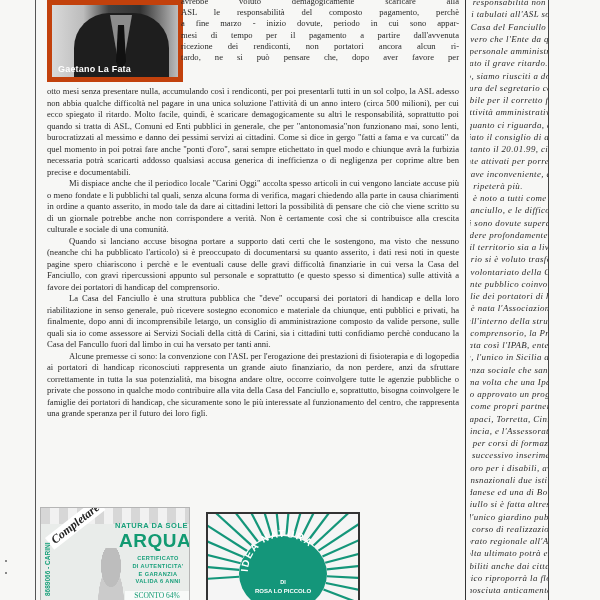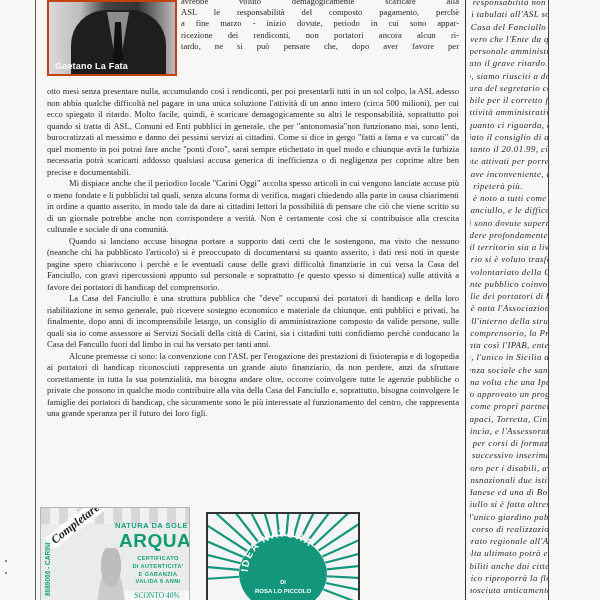--- a/index.html
+++ b/index.html
@@ -5,21 +5,21 @@
   html, body { margin:0; padding:0; }
   body { width:600px; height:600px; overflow:hidden; background:#f4f4f2; position:relative; font-family:"Liberation Serif", serif; color:#222; }
   .page { position:absolute; left:0; top:0; width:600px; height:600px; background:#f7f7f5; }
   .left-rule { position:absolute; left:35px; top:0; width:1px; height:600px; background:#555; }
   .col-divider { position:absolute; left:465px; top:0; width:1px; height:600px; background:#333; }
   .right-rule { position:absolute; left:548px; top:0; width:1px; height:600px; background:#444; }
   .margin-dots { position:absolute; left:5px; top:560px; width:4px; height:30px; }
   .margin-dots span { display:block; width:2px; height:2px; background:#888; margin-bottom:10px; }
 
   
-  .photo { position:absolute; left:47px; top:0; width:126px; height:72px; background:#2b2b2b; border:2px solid #c2410c; overflow:hidden; }
+  .photo { position:absolute; left:47px; top:0; width:126px; height:72px; background:#2b2b2b; border:5px solid #c2410c; overflow:hidden; }
   .photo .bg { position:absolute; inset:0; background:linear-gradient(90deg,#d9d9d9 0%, #bcbcbc 25%, #444 45%, #333 70%, #bdbdbd 100%); }
   .photo .suit { position:absolute; left:22px; top:8px; width:95px; height:70px; background:#1e1e1e; border-radius:35px 35px 0 0; }
   .photo .shirt { position:absolute; left:58px; top:10px; width:22px; height:50px; background:#8c8c8c; clip-path:polygon(0 0,100% 0,60% 100%,40% 100%); }
   .photo .tie { position:absolute; left:64px; top:20px; width:10px; height:46px; background:#111; clip-path:polygon(20% 0,80% 0,100% 80%,50% 100%,0 80%); }
   .photo .caption { position:absolute; left:6px; bottom:3px; color:#fff; font-family:"Liberation Sans", sans-serif; font-weight:bold; font-size:9px; letter-spacing:0.2px; }
 
   
   .text { font-size:8.6px; line-height:11.5px; text-align:justify; color:#2a2a2a; }
   .text p { margin:0; text-indent:22px; }
   .intro-wrap { position:absolute; left:181px; top:0; width:278px; }
@@ -63,20 +63,21 @@
     <div class="suit"></div>
     <div class="shirt"></div>
     <div class="tie"></div>
     <div class="caption">Gaetano La Fata</div>
   </div>
 
   <div class="intro-wrap text" style="top:-4px; line-height:11.2px;">
     <div style="text-align:justify;text-align-last:justify;">avrebbe voluto demagogicamente scaricare alla</div>
     <div style="text-align-last:justify;">ASL le responsabilità del composto pagamento, perchè</div>
     <div style="text-align-last:justify;">a fine marzo - inizio dovute, periodo in cui sono appar-</div>
+    <div style="text-align-last:justify;">mesi di tempo per il pagamento a partire dall'avvenuta</div>
     <div style="text-align-last:justify;">ricezione dei rendiconti, non portatori ancora alcun ri-</div>
     <div style="text-align-last:justify;">tardo, ne si può pensare che, dopo aver favore per</div>
   </div>
 
   <div class="main-col text" style="top:86px;">
     <p class="first">otto mesi senza presentare nulla, accumulando  così i rendiconti, per poi presentarli tutti in un sol colpo, la ASL adesso non abbia qualche difficoltà nel pagare in una  unica soluzione l'attività di un anno intero (circa 500 milioni), per cui ecco spiegato il ritardo. Molto facile, quindi, è scaricare demagogicamente su altri le responsabilità, soprattutto poi quando si tratta di ASL, Comuni ed Enti pubblici in generale, che per "antonomasia"non funzionano mai, sono lenti, burocratizzati al messimo e danno dei pessimi servizi ai cittadini. Come si dice in gergo "fatti a fama e va curcati" da quel momento in poi potrai fare anche "ponti d'oro", sarai sempre etichettato in quel modo e chiunque avrà la furbizia necessaria potrà scaricarti addosso qualsiasi accusa generica di inefficienza o di negligenza per coprime altre ben precise e documentabili.</p>
     <p>Mi dispiace anche che il periodico locale "Carini Oggi" accolta spesso articoli in cui vengono lanciate accuse più o meno fondate e li pubblichi tal quali, senza alcuna forma di verifica, magari chiedendo alla parte in causa chiarimenti in ordine a quanto asserito, in modo tale da dare ai cittadini lettori la possibilità di pensare che ciò che viene scritto su di un giornale potrebbe anche non corrispondere a verità. Non è certamente così che si contribuisce alla crescita culturale e sociale di una comunità.</p>
     <p>Quando si lanciano accuse bisogna portare a supporto dati certi che le sostengono, ma visto che nessuno (neanche chi ha pubblicato l'articolo) si è preoccupato di documentarsi su quanto asserito, i dati resi noti in queste pagine spero chiariscono i perchè e le eventuali cause delle gravi difficoltà finanziarie in cui versa la Casa del Fanciullo, con gravi ripercussioni appunto sul personale e soprattutto (e questo  spesso si dimentica) sulle attività a favore dei portatori di handicap del comprensorio.</p>
     <p>La Casa del Fanciullo è una struttura pubblica che "deve" occuparsi dei portatori di handicap e della loro riabilitazione in senso generale, può ricevere sostegno economico e materiale da chiunque, enti pubblici e privati, ha finalmente, dopo anni di incomprensibile letargo, un consiglio di amministrazione composto da valide persone, sulle quali sia io come assessore ai Servizi Sociali della città di Carini, sia i cittadini tutti confidiamo perchè conducano la Casa del Fancullo fuori dal limbo in cui ha versato per tanti anni.</p>
     <p>Alcune premesse ci sono: la convenzione con l'ASL per l'erogazione dei prestazioni di fisioterapia e di logopedia ai portatori di handicap riconosciuti rappresenta un grande aiuto finanziario, da non perdere, anzi da sfruttare correttamente in tutta la sua potenzialità, ma bisogna andare oltre, occorre coinvolgere tutte le agenzie pubbliche o private che possono in qualche modo contribuire alla vita della Casa del Fanciullo e, soprattutto, bisogna coinvolgere le  famiglie dei portatori di handicap, che sicuramente sono le più interessate al funzionamento del centro, che rappresenta una grande speranza per il futuro dei loro figli.</p>
@@ -145,21 +146,21 @@
     <div class="phone">8689066 - CARINI</div>
     <div class="title-small">NATURA DA SOLE</div>
     <div class="brand">ARQUATI</div>
     <div class="cert">
       <div>CERTIFICATO</div>
       <div>DI AUTENTICITA'</div>
       <div>E GARANZIA</div>
       <div>VALIDA 6 ANNI</div>
     </div>
     <div class="offer">
-      <div>SCONTO 40%</div>
+      <div>SCONTO 64%</div>
 
     </div>
   </div>
 
   <div class="ad-idea">
     <svg width="150" height="88" viewBox="0 0 150 88">
       <g id="rays" stroke="#14967a" stroke-width="2.2">
           <line x1="31.1077559888557" y1="62.769736754566296" x2="-19.767345024061555" y2="65.98011344735905"></line>
           <line x1="31.228867063694075" y1="55.9662404146367" x2="-19.50585520338778" y2="51.290746349783795"></line>
           <line x1="32.642307424895556" y1="49.281839590326946" x2="-16.454108968975504" y2="36.858517297296814"></line>

